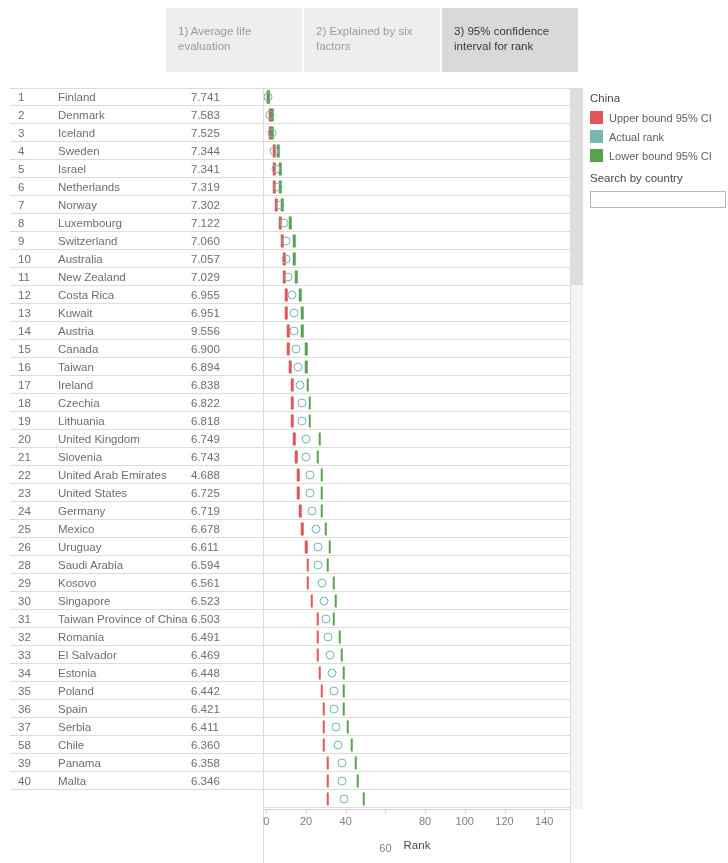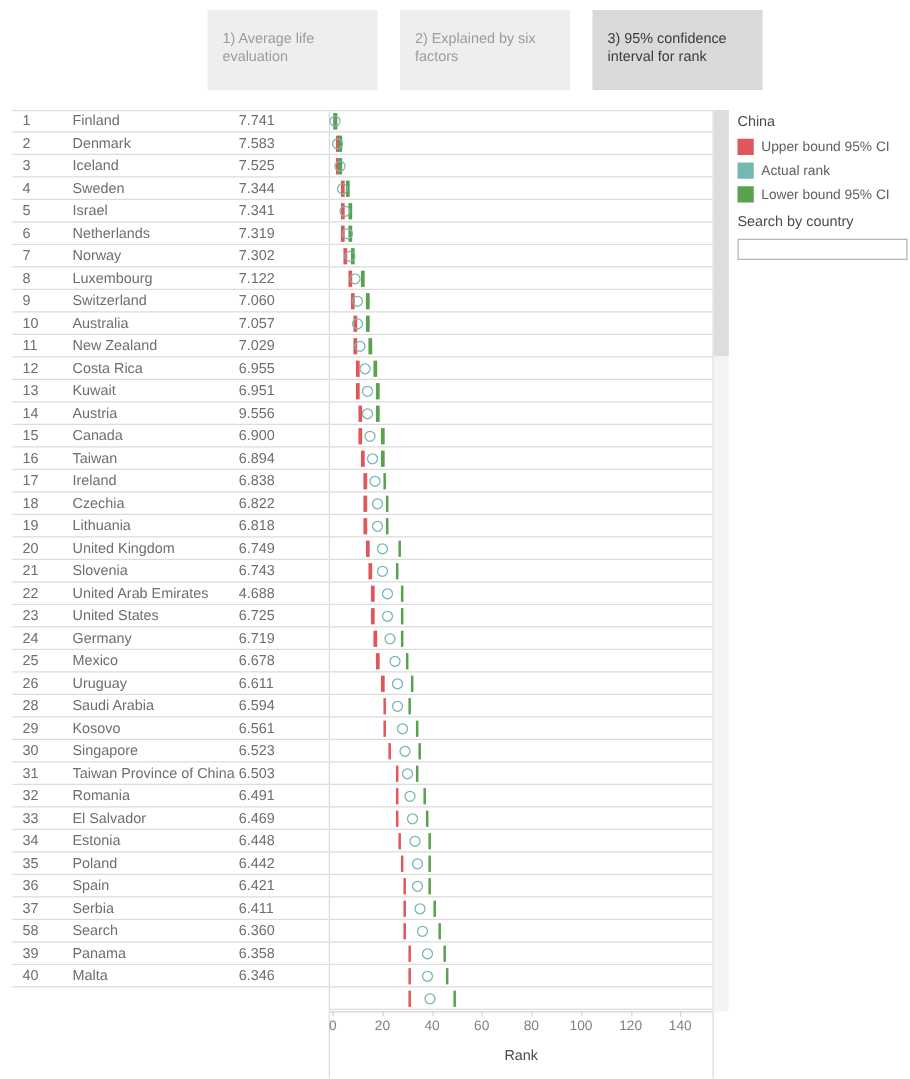--- a/index.html
+++ b/index.html
@@ -6,21 +6,21 @@
   html, body {
     margin: 0; padding: 0;
     width: 728px; height: 863px;
     background: #ffffff;
     font-family: "Liberation Sans", sans-serif;
     overflow: hidden;
   }
   #root { position: relative; width: 728px; height: 863px; }
 
   
-  .tabs { position: absolute; left: 166px; top: 8px; display: flex; gap: 18px; }
+  .tabs { position: absolute; left: 166px; top: 8px; display: flex; gap: 2px; }
   .tab {
     width: 136px; height: 64px;
     background: #eeeeee;
     color: #9b9b9b;
     font-size: 11.5px;
     line-height: 15px;
     padding: 16px 12px 0 12px;
     cursor: pointer;
     user-select: none;
   }
@@ -307,21 +307,21 @@
         <div class="c-country">Spain</div>
         <div class="c-score">6.421</div>
       </div>
       <div class="row">
         <div class="c-rank">37</div>
         <div class="c-country">Serbia</div>
         <div class="c-score">6.411</div>
       </div>
       <div class="row">
         <div class="c-rank">58</div>
-        <div class="c-country">Search</div>
+        <div class="c-country">Chile</div>
         <div class="c-score">6.360</div>
       </div>
       <div class="row">
         <div class="c-rank">39</div>
         <div class="c-country">Panama</div>
         <div class="c-score">6.358</div>
       </div>
       <div class="row">
         <div class="c-rank">40</div>
         <div class="c-country">Malta</div>
@@ -535,21 +535,21 @@
   <div class="axis-panel">
     <div class="axis-line"></div>
     <div class="axis-title">Rank</div>
   <div class="tick" style="left: 2.3px;"></div>
       <div class="tick-label" style="left: 2.3px;">0</div>
       <div class="tick" style="left: 42px;"></div>
       <div class="tick-label" style="left: 42px;">20</div>
       <div class="tick" style="left: 81.7px;"></div>
       <div class="tick-label" style="left: 81.7px;">40</div>
       <div class="tick" style="left: 121.4px;"></div>
-      <div class="tick-label" style="left: 121.4px;">60</div>
+      <div class="tick-label" style="left: 121.4px; margin-top: 27px;">60</div>
       <div class="tick" style="left: 161.1px;"></div>
       <div class="tick-label" style="left: 161.1px;">80</div>
       <div class="tick" style="left: 200.8px;"></div>
       <div class="tick-label" style="left: 200.8px;">100</div>
       <div class="tick" style="left: 240.5px;"></div>
       <div class="tick-label" style="left: 240.5px;">120</div>
       <div class="tick" style="left: 280.2px;"></div>
       <div class="tick-label" style="left: 280.2px;">140</div>
     </div>
 

